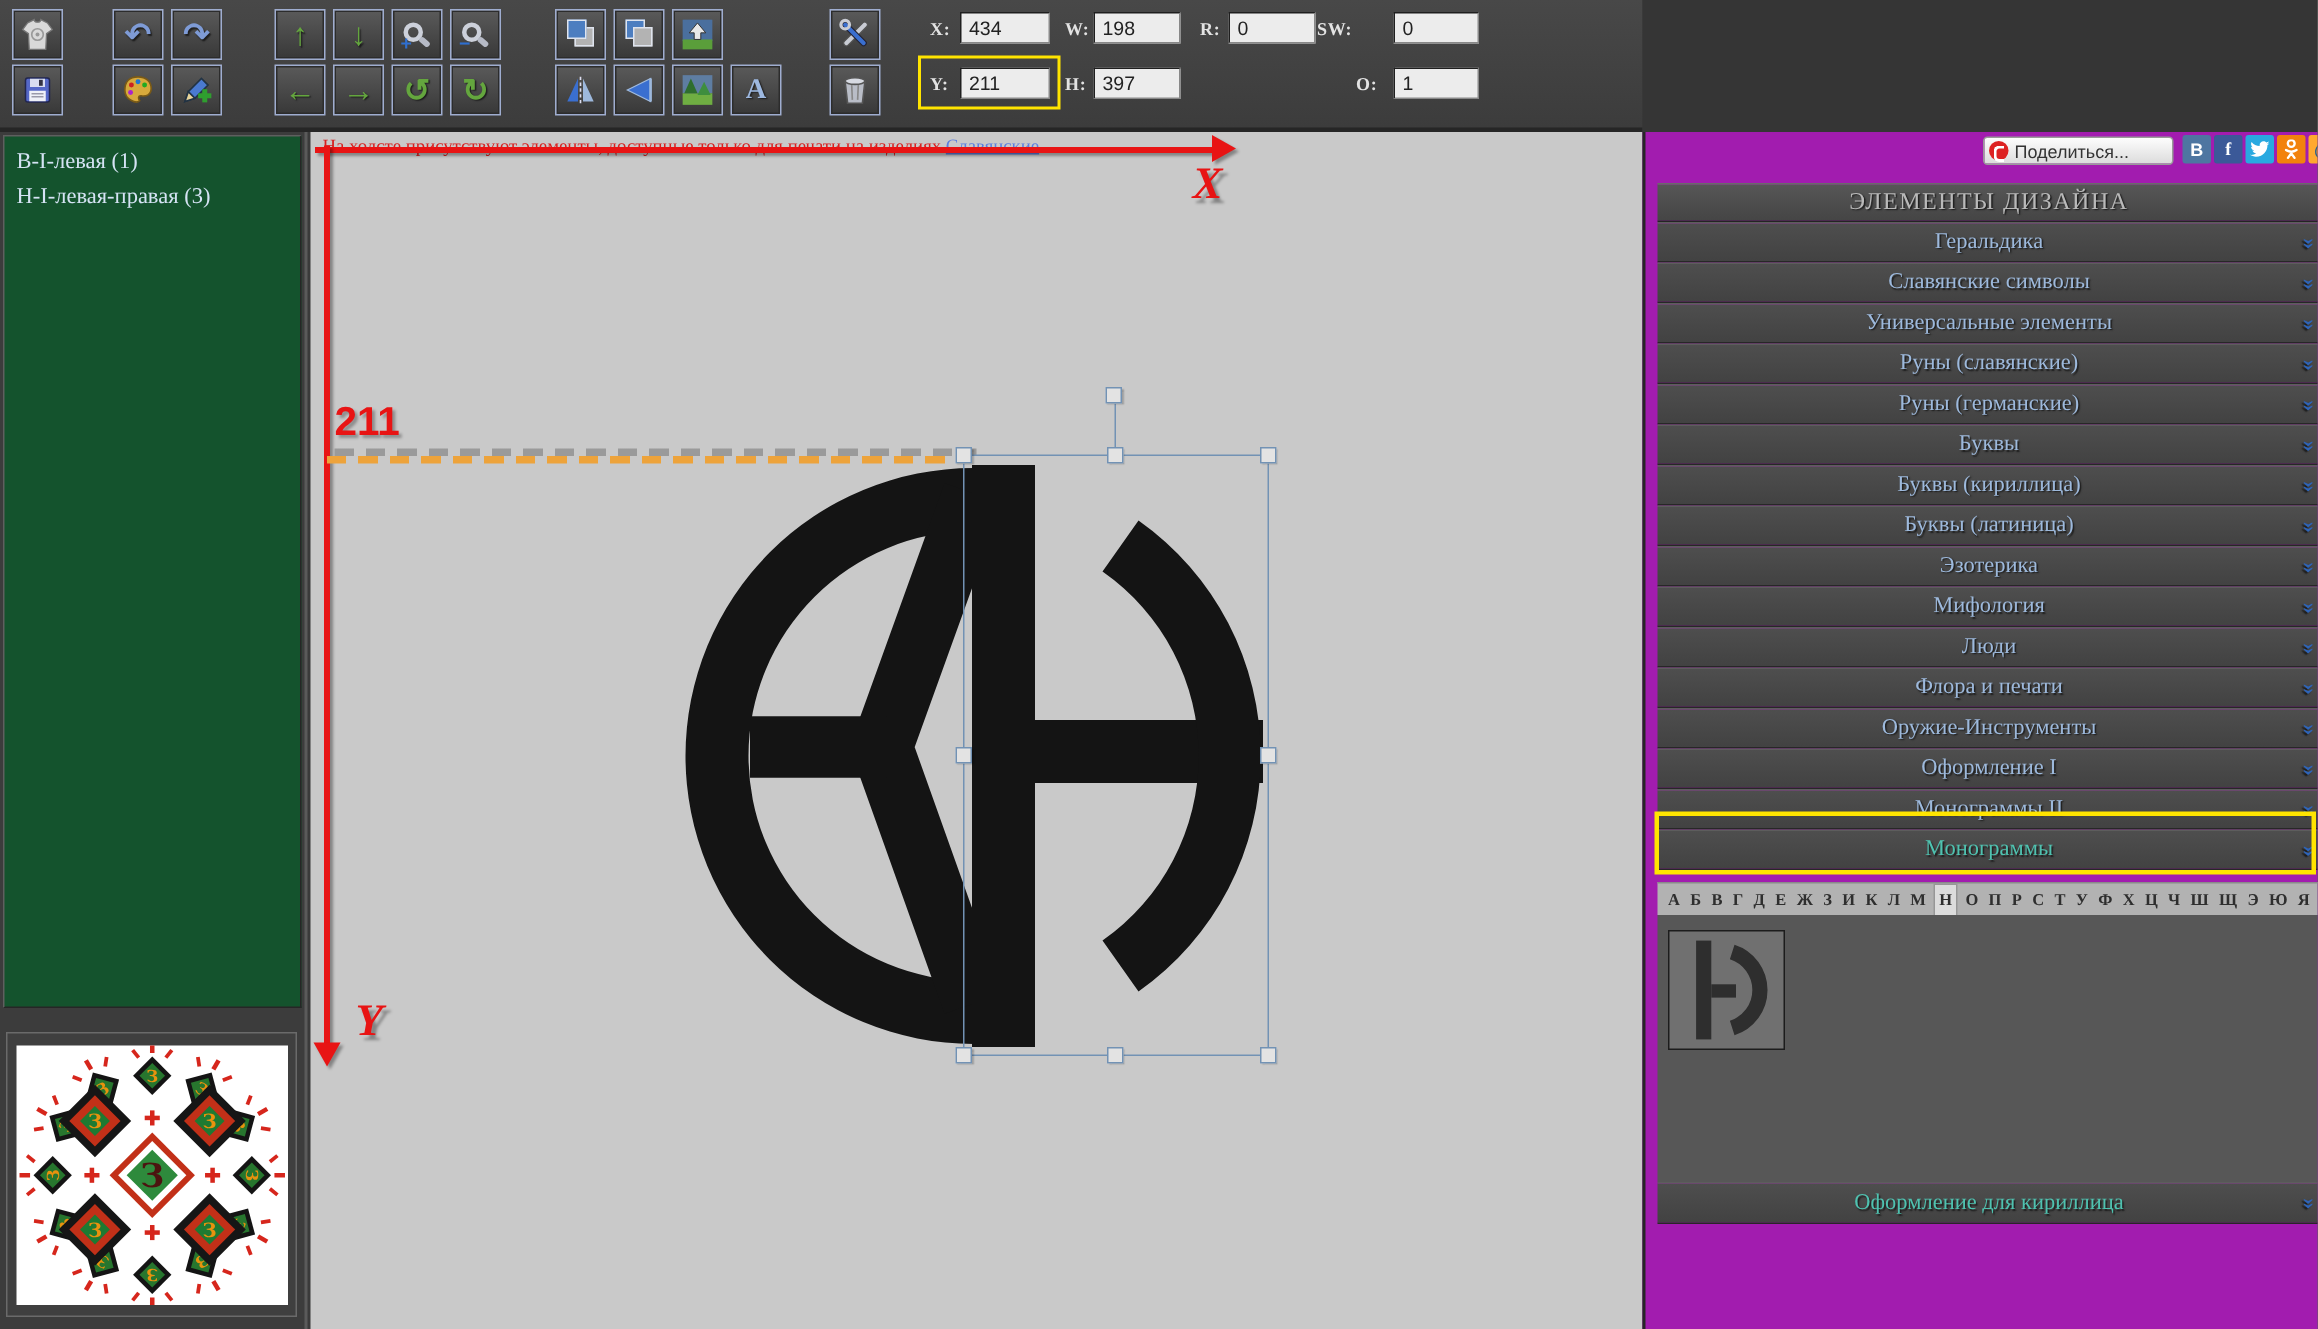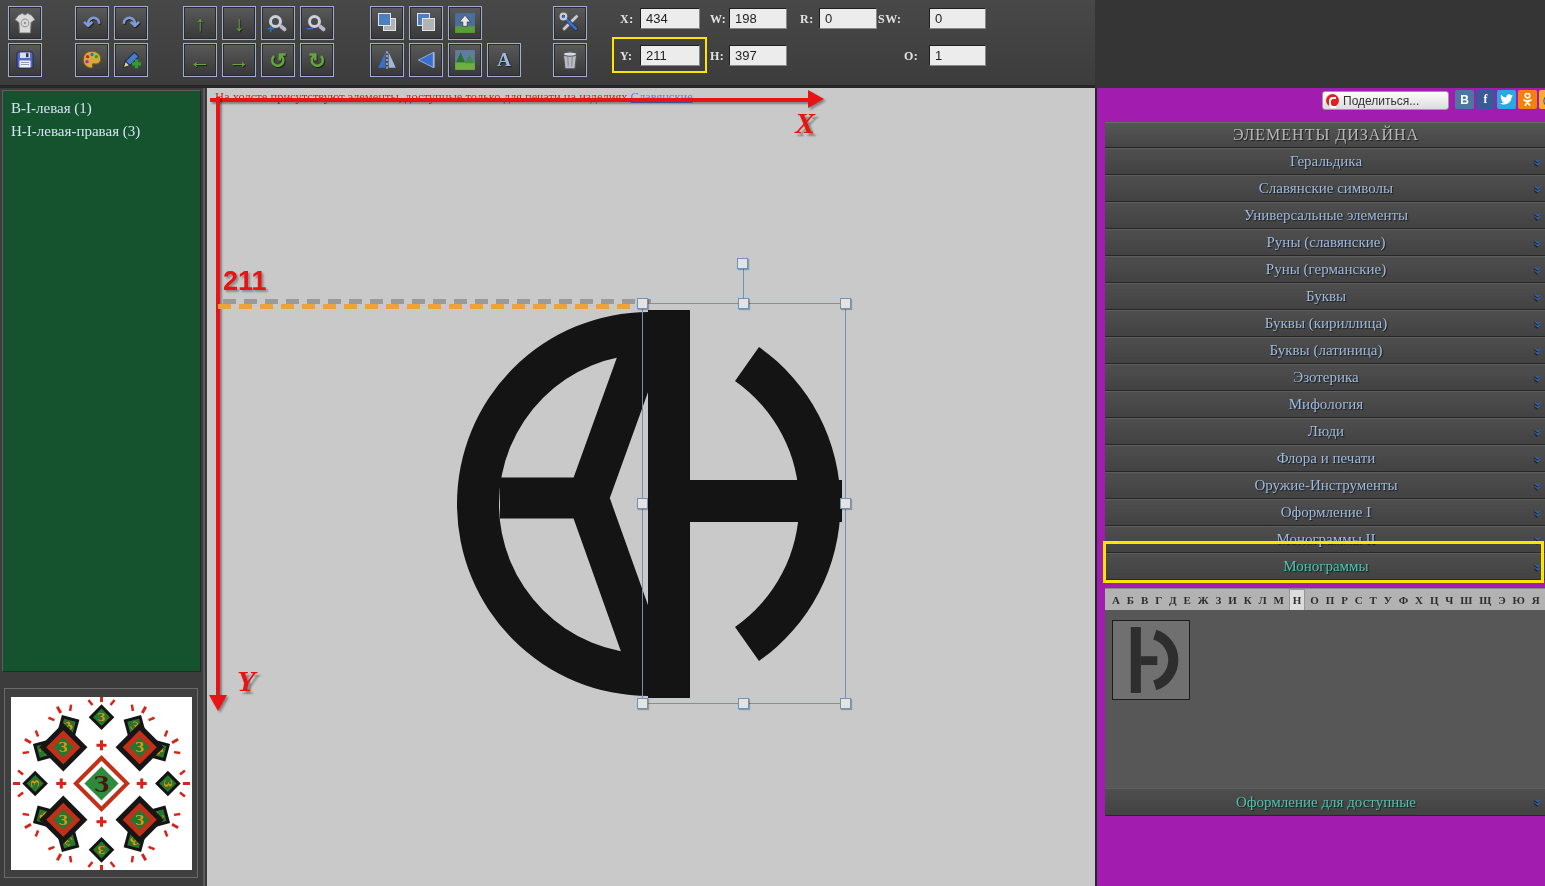--- a/index.html
+++ b/index.html
@@ -504,19 +504,19 @@
         <svg width="76" height="78" viewBox="0 0 60 60">
           <rect x="14" y="4" width="8" height="52" fill="#2e2e2e"></rect>
           <rect x="22" y="27" width="13" height="7" fill="#2e2e2e"></rect>
           <path d="M33,10 A21,21 0 0 1 33,50" fill="none" stroke="#2e2e2e" stroke-width="8"></path>
         </svg>
       </div>
     </div>
 
     <div id="footer-row">
       <div class="menu-row hl" style="height:28px">
-        <span>Оформление для доступные</span>
+        <span>Оформление для кириллица</span>
         <span class="chev">»</span>
       </div>
     </div>
   </div>
 
 </div>
 
 </body></html>

